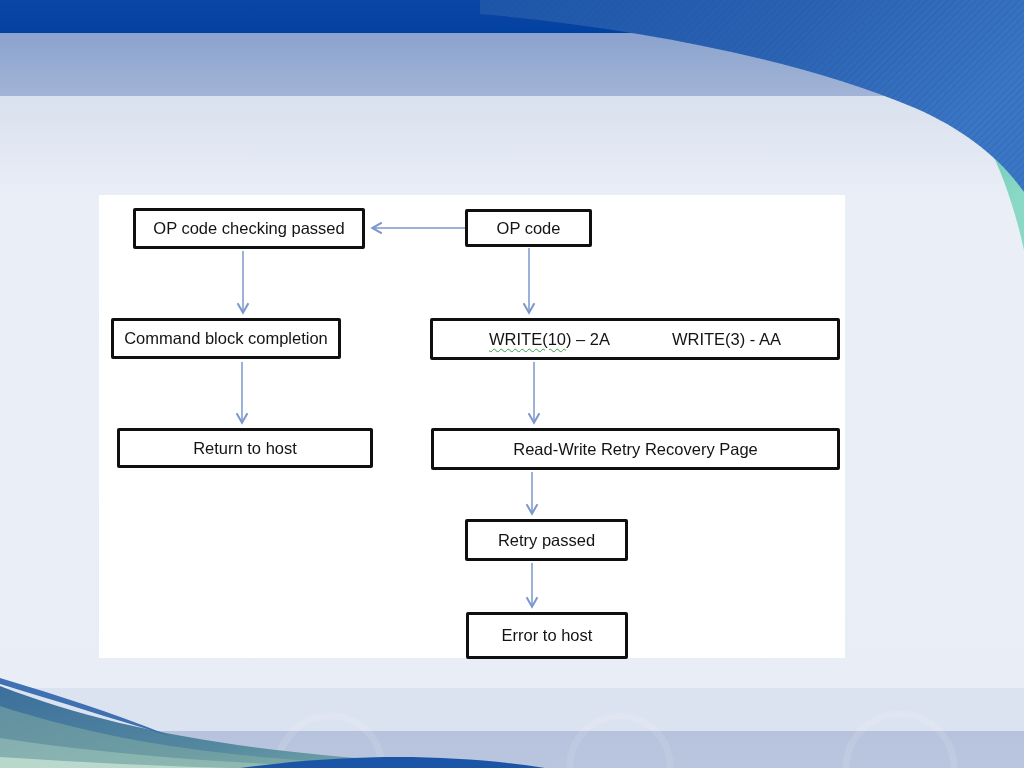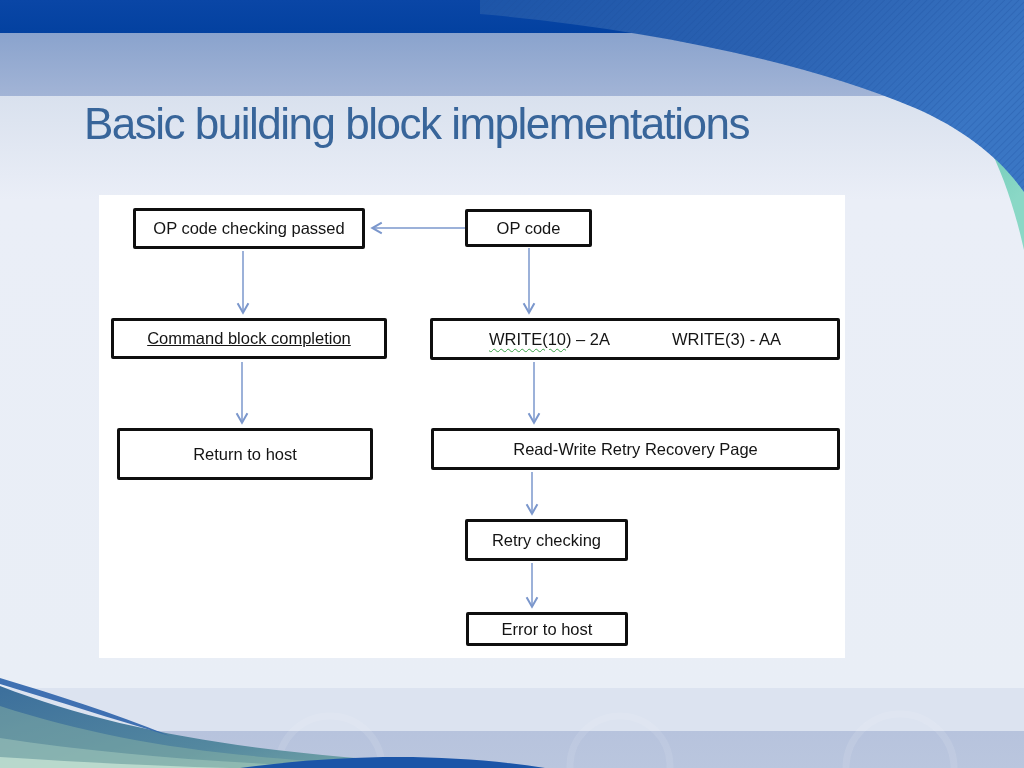--- a/index.html
+++ b/index.html
@@ -79,21 +79,20 @@
     <circle cx="900" cy="768" r="54" fill="none" stroke="#ffffff" stroke-width="7" opacity="0.10"></circle>
 
     <path d="M0,686 C140,740 300,760 545,768 L0,768 Z" fill="url(#gfoot)"></path>
     <path d="M0,684 C60,702 110,718 170,736 C110,712 60,696 0,678 Z" fill="#2d63ab" opacity="0.9"></path>
     <path d="M0,706 C130,748 260,763 480,768 L0,768 Z" fill="#8fb9a6" opacity="0.45"></path>
     <path d="M0,738 C110,755 225,763 360,768 L0,768 Z" fill="#bfe3cc" opacity="0.35"></path>
     <path d="M0,757 C90,763 160,766 230,768 L0,768 Z" fill="#d9f2e0" opacity="0.6"></path>
     <path d="M240,768 C360,752 460,755 545,768 Z" fill="#1b55a8"></path>
   </svg>
 
-  <div class="slide-title">Basic building block implementations</div>
 
   <div class="panel">
 
     <svg class="edges" viewBox="0 0 746 463" xmlns="http://www.w3.org/2000/svg" aria-hidden="true">
       <defs>
         <marker id="arr" viewBox="0 0 10 10" refX="7.5" refY="5" markerWidth="9" markerHeight="9" orient="auto-start-reverse">
           <path class="head" d="M1,1 L8,5 L1,9" fill="none" stroke="#7B97CC" stroke-width="1.5"></path>
         </marker>
       </defs>
       <line x1="366" y1="33" x2="274" y2="33" marker-end="url(#arr)"></line>
@@ -106,39 +105,39 @@
     </svg>
 
     <div class="box" style="left:34px;top:13px;width:232px;height:41px;">
       <span>OP code checking passed</span>
     </div>
 
     <div class="box" style="left:366px;top:14px;width:127px;height:38px;">
       <span>OP code</span>
     </div>
 
-    <div class="box" style="left:12px;top:123px;width:276px;height:41px;text-decoration:underline;">
+    <div class="box" style="left:12px;top:123px;width:230px;height:41px;">
       <span>Command block completion</span>
     </div>
 
     <div class="box split" style="left:331px;top:123px;width:410px;height:42px;">
       <span><span class="spell">WRITE(10</span><span>) – 2A</span></span>
       <span>WRITE(3) - AA</span>
     </div>
 
-    <div class="box" style="left:18px;top:233px;width:256px;height:52px;">
+    <div class="box" style="left:18px;top:233px;width:256px;height:40px;">
       <span>Return to host</span>
     </div>
 
     <div class="box" style="left:332px;top:233px;width:409px;height:42px;">
       <span>Read-Write Retry Recovery Page</span>
     </div>
 
     <div class="box" style="left:366px;top:324px;width:163px;height:42px;">
-      <span>Retry checking</span>
+      <span>Retry passed</span>
     </div>
 
-    <div class="box" style="left:367px;top:417px;width:162px;height:34px;">
+    <div class="box" style="left:367px;top:417px;width:162px;height:47px;">
       <span>Error to host</span>
     </div>
 
   </div>
 </div>
 
 </body></html>

